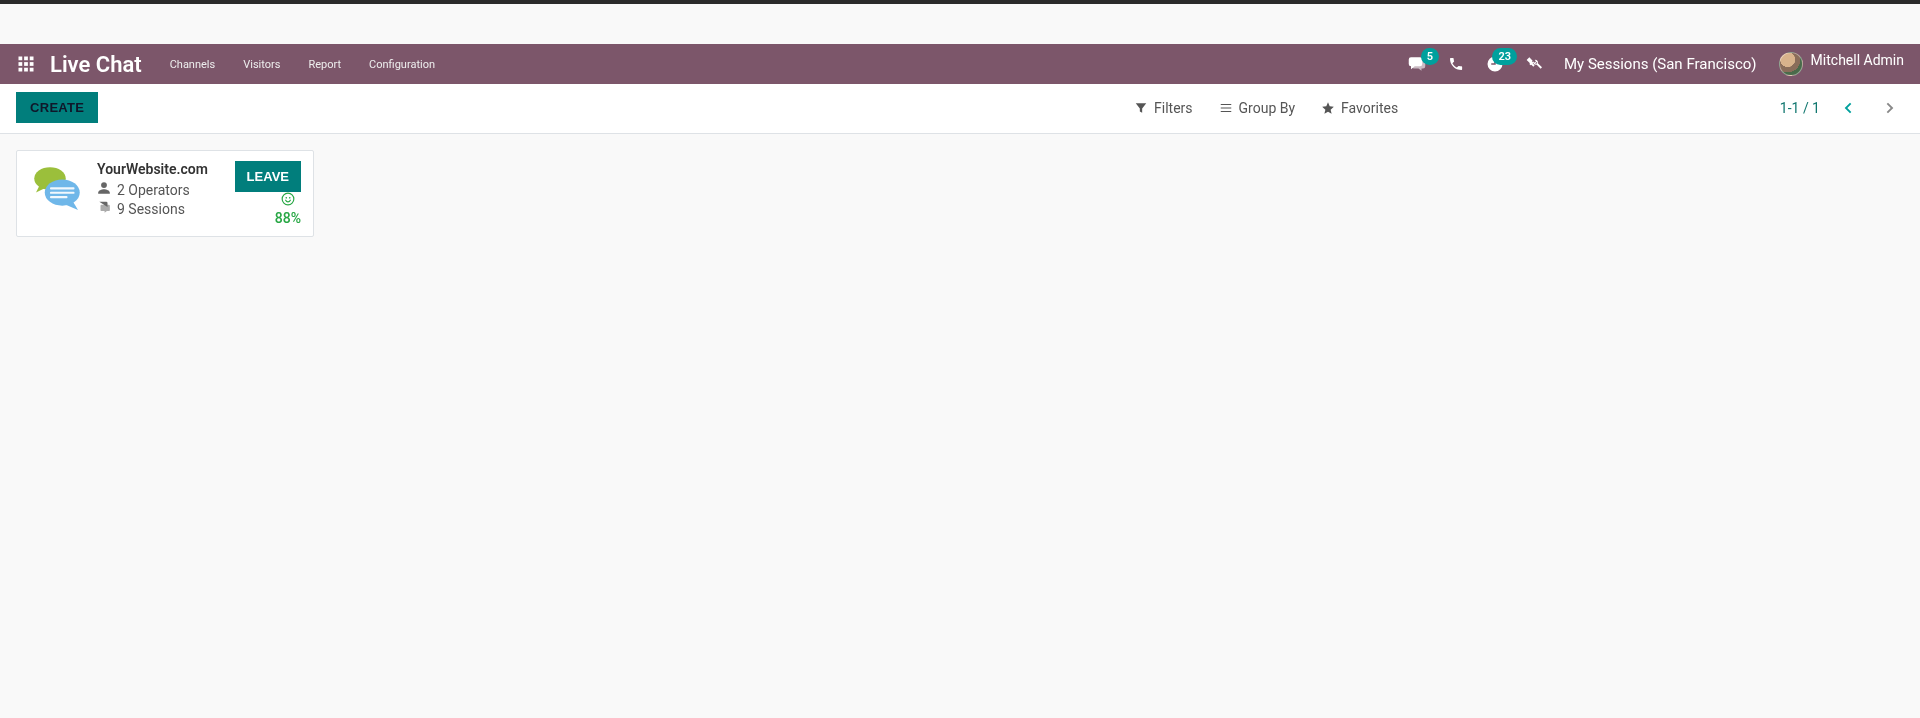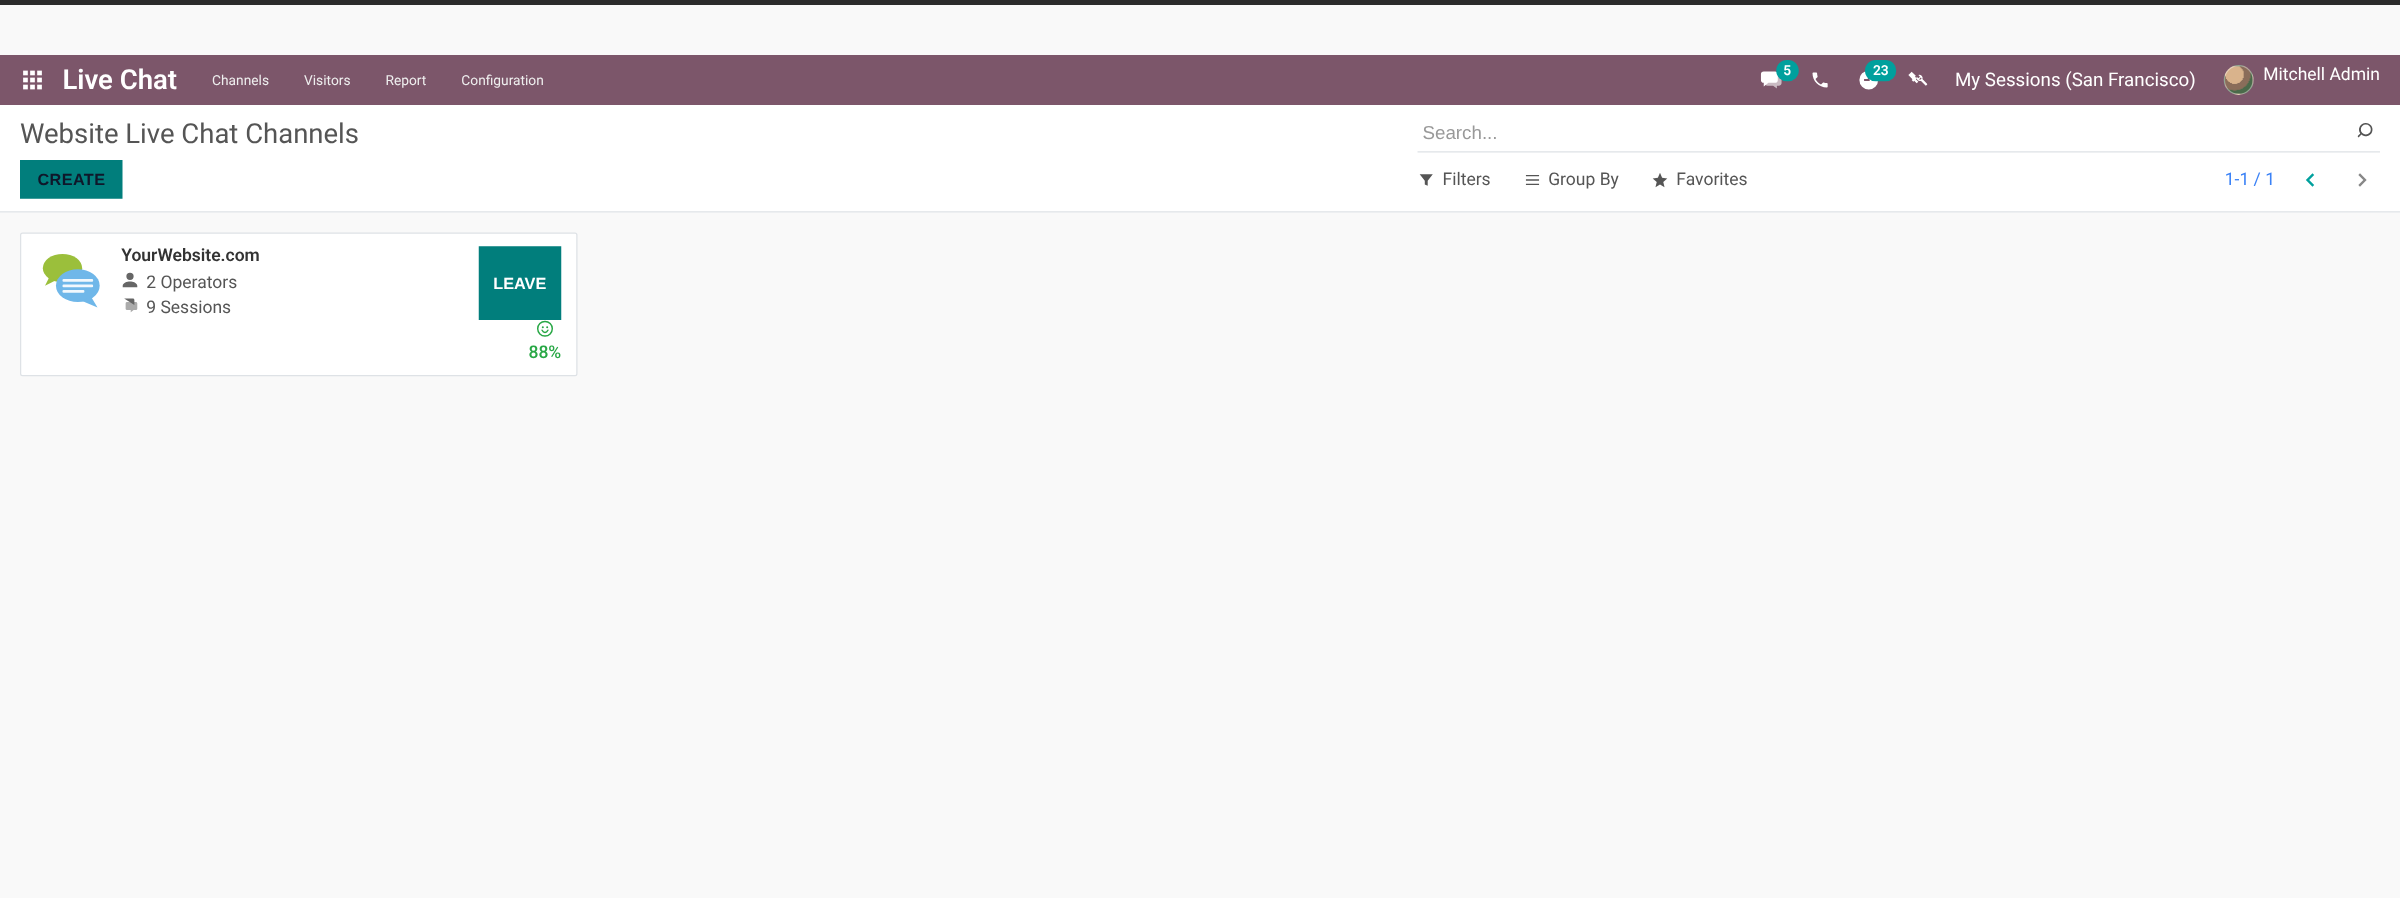--- a/index.html
+++ b/index.html
@@ -139,38 +139,38 @@
     flex:0 0 50%;
     max-width:770px;
     justify-content:flex-start;
   }
   .search-opt{
     display:flex;align-items:center;gap:6px;
     color:#555;cursor:pointer;font-size:14px;
   }
   .pager-cluster{
     margin-left:auto;
-    display:flex;align-items:center;gap:14px;color:#3b82f6;
+    display:flex;align-items:center;gap:14px;color:#0f766e;
   }
   .pager-btn{
     width:28px;height:28px;display:inline-flex;align-items:center;justify-content:center;
     cursor:pointer;color:#888;
   }
   .pager-btn.active{color:var(--teal);}
 
   
   .kanban{
     padding:16px;
     display:flex;
     flex-wrap:wrap;
     gap:16px;
     align-content:flex-start;
   }
   .card{
-    width:446px;
+    width:298px;
     background:#fff;
     border:1px solid var(--border);
     border-radius:2px;
     padding:10px 12px;
     display:flex;
     gap:12px;
     position:relative;
   }
   .card-icon{
     width:56px;height:56px;flex:0 0 56px;
@@ -179,21 +179,21 @@
   .card-body{flex:1;min-width:0;}
   .card-title{font-weight:600;color:#333;margin-bottom:4px;}
   .card-line{color:#555;font-size:14px;display:flex;align-items:center;gap:6px;margin-top:2px;}
   .card-line .ic{color:#666;}
   .card-right{
     display:flex;flex-direction:column;align-items:flex-end;justify-content:space-between;
     min-width:70px;
   }
   .btn-leave{
     background:var(--teal-dark);color:#fff;border:none;
-    padding:22px 12px;font-weight:700;font-size:13px;cursor:pointer;
+    padding:8px 12px;font-weight:700;font-size:13px;cursor:pointer;
   }
   .rating{color:#28a745;font-weight:500;font-size:14px;display:flex;align-items:center;gap:4px;flex-direction:column;}
 
   
   .svg16{width:16px;height:16px;fill:currentColor;}
   .svg14{width:14px;height:14px;fill:currentColor;}
   .svg18{width:18px;height:18px;fill:currentColor;}
 </style>
 </head>
 <body>
@@ -249,31 +249,20 @@
     </span>
     <span class="company-name">My Sessions (San Francisco)</span>
     <span class="user-block">
       <span class="avatar"></span>
       <span>Mitchell Admin</span>
     </span>
   </div>
 </div>
 
 <div class="control-panel">
-  <div class="cp-row">
-    <div class="breadcrumb">Website Live Chat Channels</div>
-    <div class="searchbox">
-      <input type="text" placeholder="Search..." style="">
-      <span class="mag">
-        <svg class="svg16" viewBox="0 0 24 24">
-            <path d="M10 2a8 8 0 1 1-5.3 14l-3.4 3.4-1.4-1.4L3.3 14.6A8 8 0 0 1 10 2zm0 2a6 6 0 1 0 0 12 6 6 0 0 0 0-12z" fill="#555"></path>
-          </svg>
-      </span>
-    </div>
-  </div>
   <div class="cp-row">
     <button class="btn-create">CREATE</button>
 
     <div class="search-options">
       <span class="search-opt">
         <svg class="svg14" viewBox="0 0 24 24">
             <path d="M3 4h18l-7 9v7l-4-2v-5L3 4z" fill="#555"></path>
           </svg>
         <span>Filters</span>
       </span>

